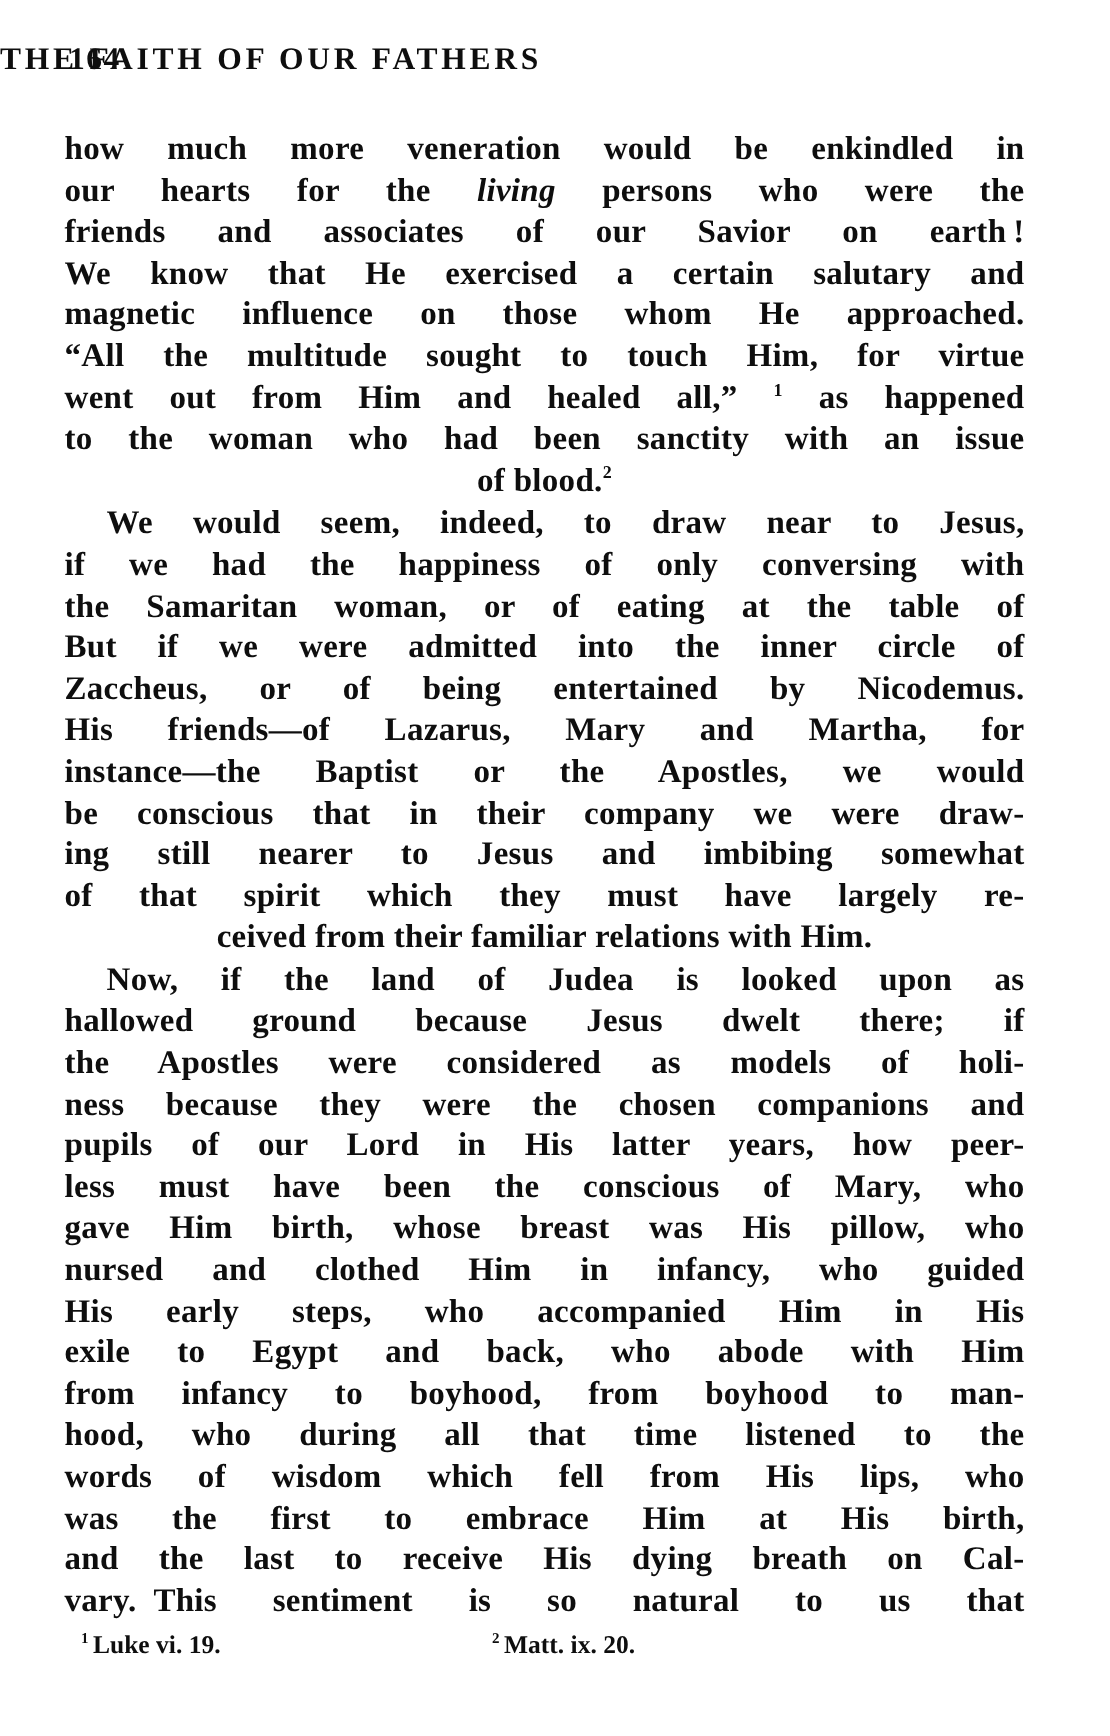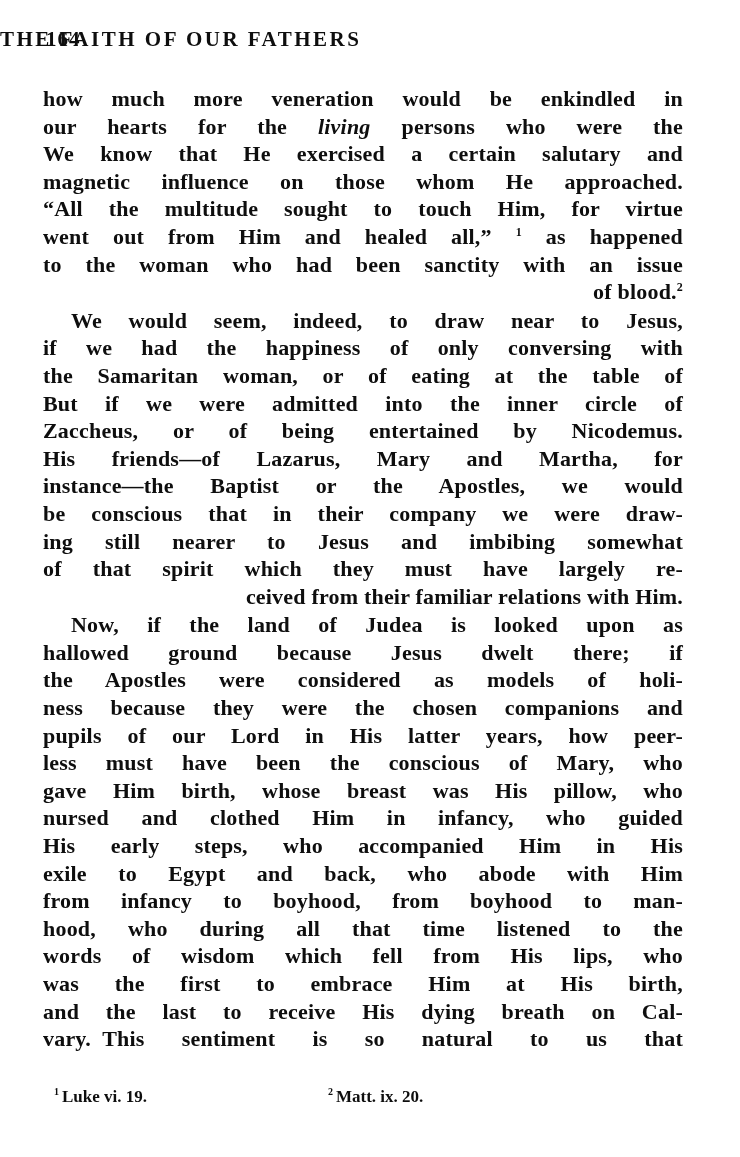--- a/index.html
+++ b/index.html
@@ -11,21 +11,21 @@
   .header { position:absolute; top:27px; left:0; width:740px; height:26px; font-size:21px; }
   .page-number { position:absolute; left:46px; top:0; letter-spacing:1px; }
   .running-title { position:absolute; left:0; top:0; width:716px; text-align:left; letter-spacing:2.5px; }
   .body-block {
     position:absolute; top:84px; left:42px; width:642px;
     font-size:22px; line-height:27.6px; letter-spacing:0.2px;
   }
   .para { margin:1px; }
   .line { min-height:27.6px; }
   .line.fill { text-align:justify; text-align-last:justify; }
-  .line.short { text-align:right; }
+  .line.short { text-align:center; }
   .line.indent { text-indent:28px; }
   .body-block sup { font-size:12px; line-height:0; vertical-align:super; }
   i { font-style:italic; }
   .footnotes { position:absolute; top:1087px; left:0; width:740px; height:26px; font-size:17px; }
   .fn { position:absolute; top:0; white-space:nowrap; }
   .fn.fn1 { left:54px; }
   .fn.fn2 { left:328px; }
   .fn sup { font-size:10px; line-height:0; vertical-align:super; margin-right:3px; }
 </style>
 </head>
@@ -35,20 +35,21 @@
 
   <div class="header">
     <span class="page-number">164</span>
     <div class="running-title">THE FAITH OF OUR FATHERS</div>
   </div>
 
   <div class="body-block">
       <div class="para">
         <div class="line fill">how much more veneration would be enkindled in</div>
         <div class="line fill">our hearts for the <i>living</i> persons who were the</div>
+        <div class="line fill">friends and associates of our Savior on earth !</div>
         <div class="line fill">We know that He exercised a certain salutary and</div>
         <div class="line fill">magnetic influence on those whom He approached.</div>
         <div class="line fill">“All the multitude sought to touch Him, for virtue</div>
         <div class="line fill">went out from Him and healed all,” <sup>1</sup> as happened</div>
         <div class="line fill">to the woman who had been sanctity with an issue</div>
         <div class="line short">of blood.<sup>2</sup></div>
       </div>
       <div class="para">
         <div class="line fill indent">We would seem, indeed, to draw near to Jesus,</div>
         <div class="line fill">if we had the happiness of only conversing with</div>

